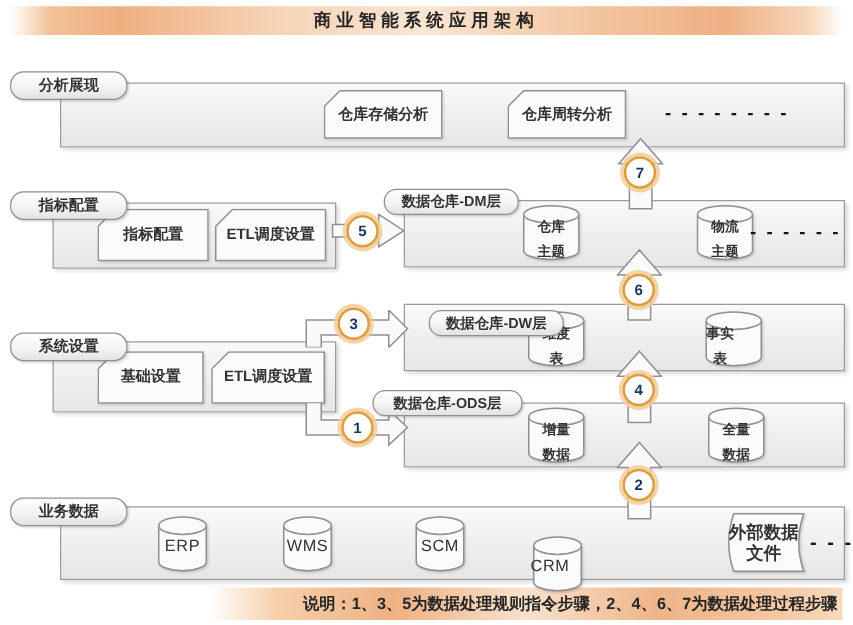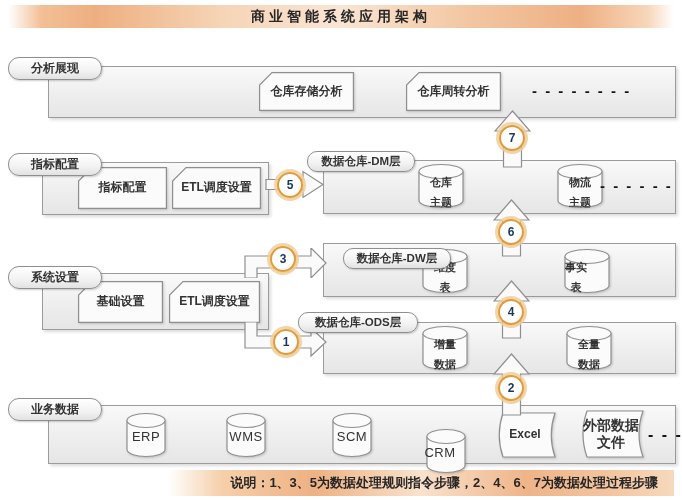--- a/index.html
+++ b/index.html
@@ -12,21 +12,21 @@
   .bar{height:23px;display:flex;align-items:center;justify-content:center;}
   #title-bar{
     left:8px;top:5px;width:666px;
     background:linear-gradient(90deg,#fff 0%,#f2c096 5%,#eeaf80 13%,#f6d4b6 32%,#fae5d4 50%,#f3c8a4 68%,#eeb083 86%,#f7d6ba 96%,#fff 100%);
   }
   #title-bar span{font-size:14px;font-weight:700;color:#262626;letter-spacing:4px;}
   #foot-bar{
     left:8px;top:470px;width:666px;height:26px;display:flex;align-items:center;justify-content:flex-end;
     background:linear-gradient(90deg,rgba(255,255,255,0) 0%,rgba(255,255,255,0) 24%,#f6d0ab 32%,#eeb183 46%,#f9e2cd 62%,#efb488 78%,#f3c49e 90%,#f7d9bd 100%);
   }
-  #foot-bar span{font-size:13px;font-weight:700;color:#262626;padding-right:16px;}
+  #foot-bar span{font-size:13px;font-weight:700;color:#262626;padding-right:4px;}
   
   .band{
     background:linear-gradient(180deg,#f9f9f9 0%,#eeeeee 55%,#e6e6e6 100%);
     border:1px solid #9b9b9b;box-shadow:2px 2px 3px rgba(0,0,0,.14);
     z-index:1;
   }
   
   .pill{
     border:1px solid #8f8f8f;border-radius:11px;
     background:linear-gradient(180deg,#ffffff 0%,#f2f2f2 60%,#e2e2e2 100%);
@@ -308,28 +308,20 @@
   </div>
   <div class="abs shape cyl latin" style="left:426px;top:428px;width:28px;height:46px;">
     <svg width="40" height="46" viewBox="0 0 40 46">
         <path d="M1,8.5 A19,7 0 0 1 39,8.5 V37.5 A19,7 0 0 1 1,37.5 Z"></path>
         <path d="M1,8.5 A19,7 0 0 0 39,8.5" fill="none"></path>
       </svg>
     <div class="txt">
         <span>CRM</span>
       </div>
   </div>
-  <div class="abs shape stored" style="left:492px;top:412px;width:66px;height:46px;">
-    <svg width="66" height="46" viewBox="0 0 66 46">
-        <path d="M11,1 H63 Q55.5,23 63,45 H11 Q3.5,23 11,1 Z"></path>
-      </svg>
-    <div class="txt">
-        <span>Excel</span>
-      </div>
-  </div>
   <div class="abs shape stored two" style="left:576px;top:410px;width:70px;height:48px;">
     <svg width="70" height="48" viewBox="0 0 70 48">
         <path d="M11,1 H67 Q59,24 67,47 H11 Q3,24 11,1 Z"></path>
       </svg>
     <div class="txt">
         <span>外部数据</span>
         <span>文件</span>
       </div>
   </div>
   <div class="abs dashes" style="left:648px;top:426px;font-size:16px;">- - -</div>

